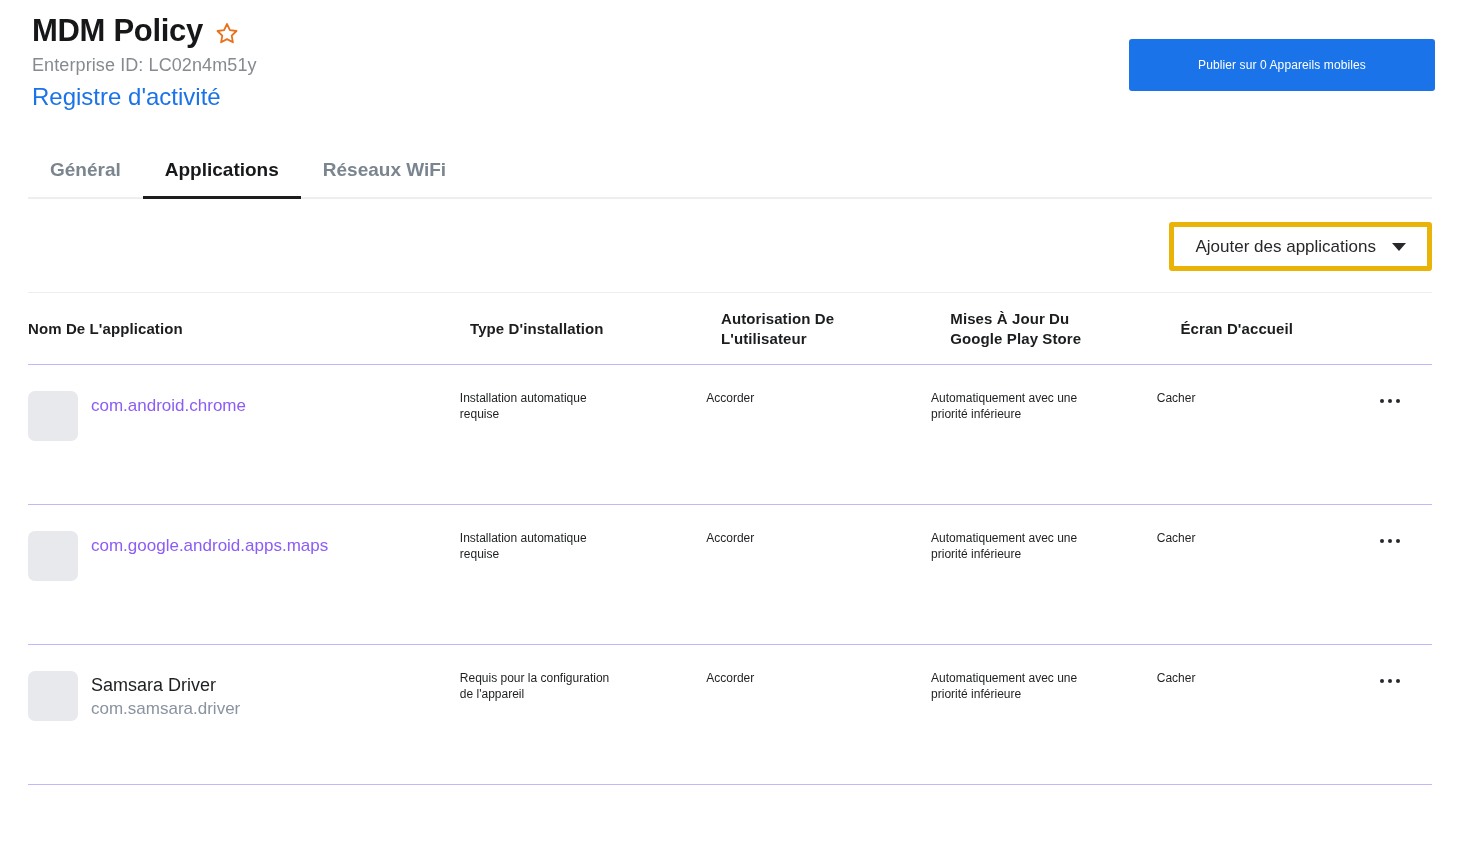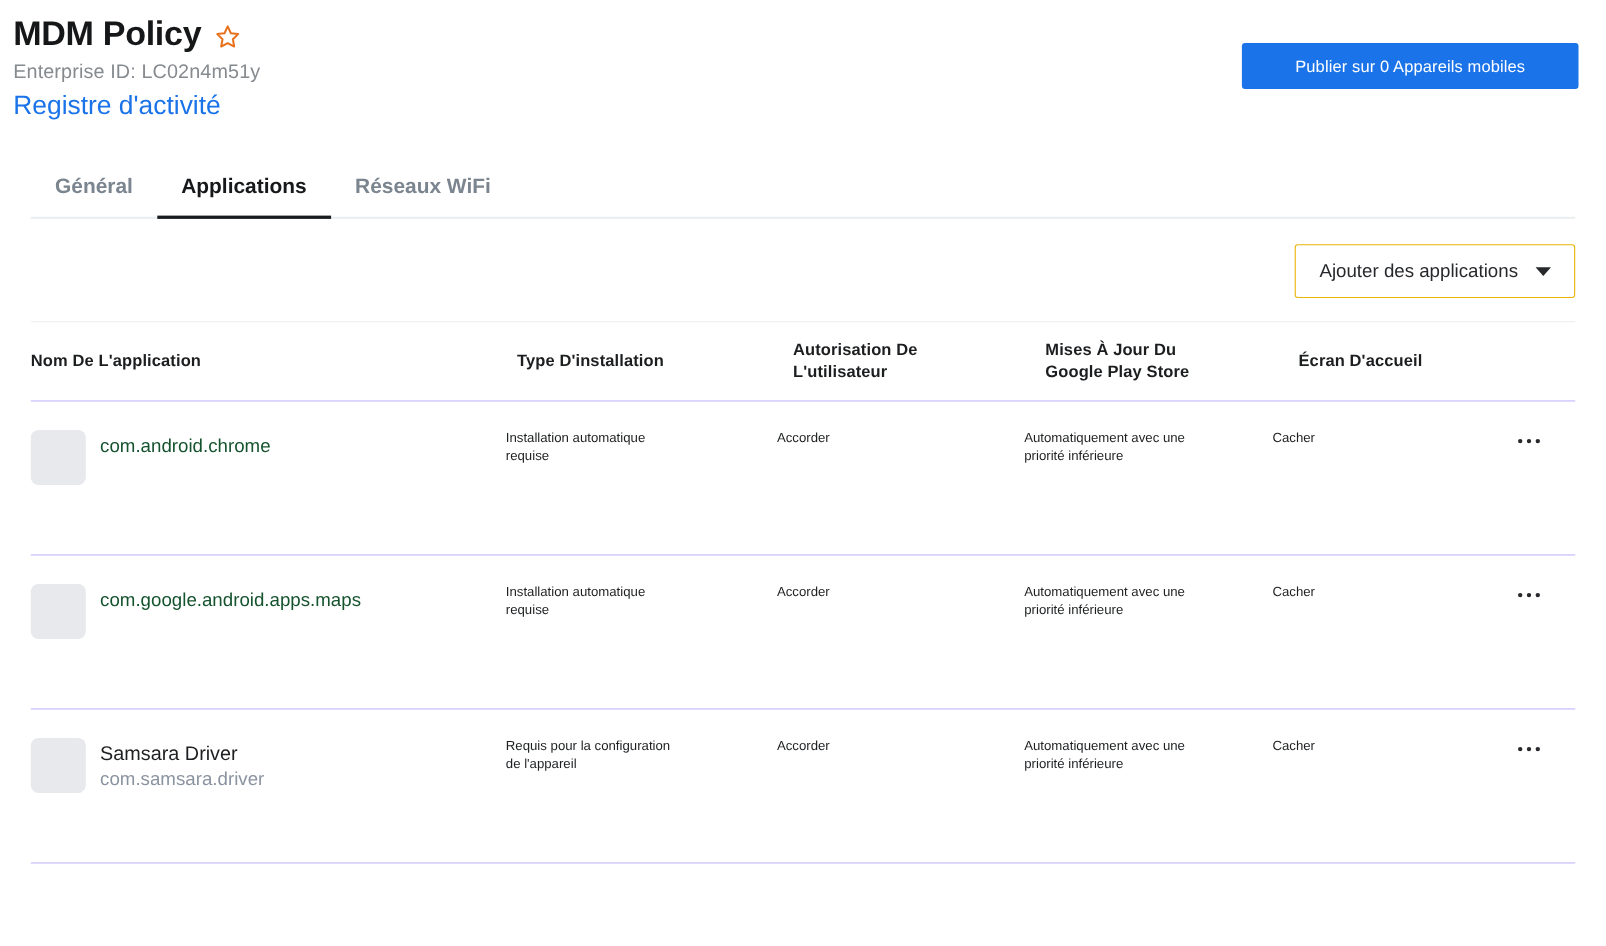--- a/index.html
+++ b/index.html
@@ -9,21 +9,21 @@
     height: 860px;
     background: #ffffff;
     font-family: "Liberation Sans", sans-serif;
     color: #1c1e21;
     overflow: hidden;
   }
 
   .page { position: relative; width: 1460px; height: 860px; }
 
   
-  .header { padding: 12px 28px 0 12px; }
+  .header { padding: 12px 28px 0 32px; }
 
   .title-row {
     display: flex;
     align-items: center;
     gap: 12px;
   }
   .page-title {
     font-size: 31px;
     font-weight: bold;
     letter-spacing: -0.3px;
@@ -53,27 +53,27 @@
     color: #1a73e8;
     text-decoration: none;
     cursor: pointer;
   }
 
   .publish-button {
     position: absolute;
     top: 39px;
     right: 25px;
     width: 306px;
-    height: 42px;
+    height: 52px;
     background: #1a73e8;
     color: #ffffff;
     border: none;
     border-radius: 3px;
     font-family: "Liberation Sans", sans-serif;
-    font-size: 15px;
+    font-size: 12px;
     letter-spacing: 0.1px;
     cursor: pointer;
   }
 
   
   .tabs-wrap {
     position: relative;
     margin: 48px 28px 0 28px;
     border-bottom: 2px solid #eceef0;
   }
@@ -114,21 +114,21 @@
   .add-apps-button {
     position: absolute;
     right: 0;
     top: 23px;
     height: 49px;
     padding: 0 21px;
     display: flex;
     align-items: center;
     gap: 16px;
     background: #ffffff;
-    border: 1px solid #eab308;
+    border: 5px solid #eab308;
     border-radius: 3px;
     font-family: "Liberation Sans", sans-serif;
     font-size: 17px;
     color: #26282b;
     cursor: pointer;
   }
   .caret-icon {
     width: 0; height: 0;
     border-left: 7px solid transparent;
     border-right: 7px solid transparent;
@@ -183,21 +183,21 @@
     color: #1d1f21;
     line-height: 1.35;
   }
   .app-pkg {
     font-size: 17px;
     color: #8a93a0;
     line-height: 1.4;
   }
   .app-pkg.only {
     padding-top: 1px;
-    color: #14532d;
+    color: #8b5cf6;
   }
 
   .cell-text {
     font-size: 12px;
     color: #1d1f21;
     line-height: 1.33;
   }
 
   .kebab-icon {
     display: inline-flex;

